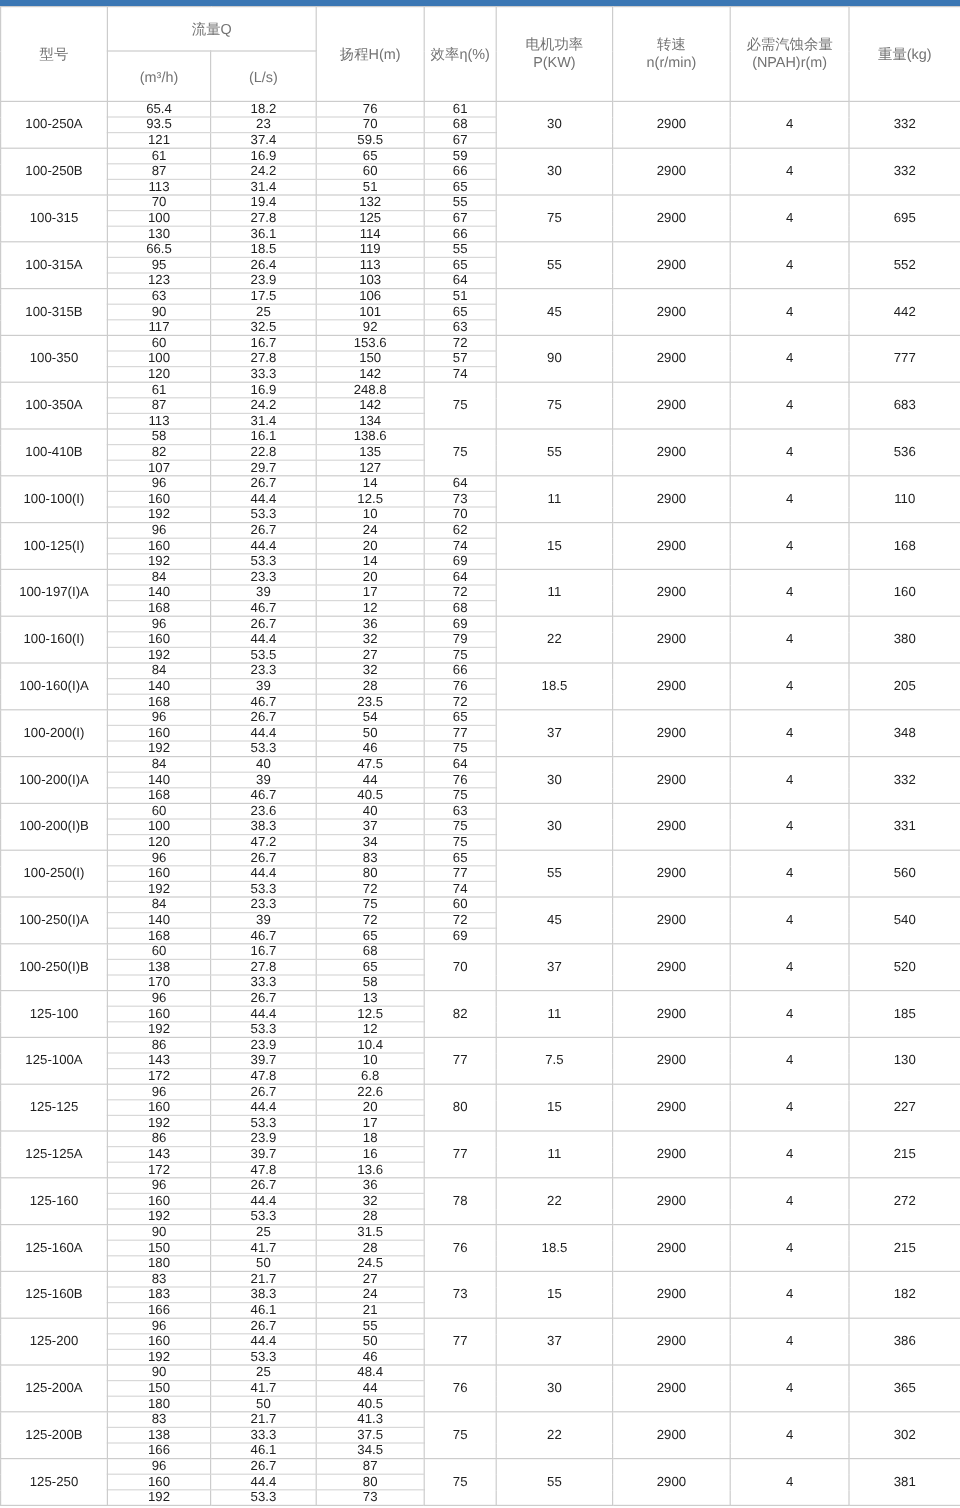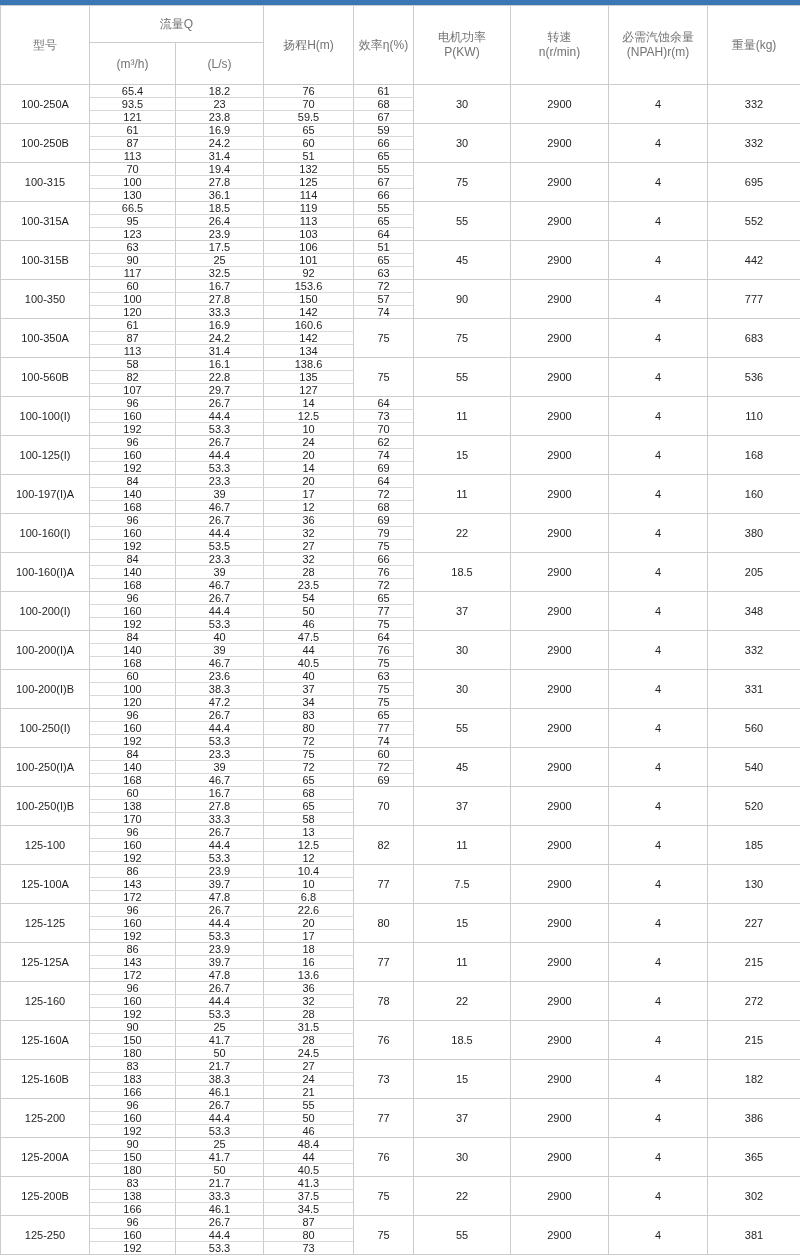--- a/index.html
+++ b/index.html
@@ -103,21 +103,21 @@
         <td rowspan="3">332</td>
       </tr>
       <tr>
         <td class="sub-line">93.5</td>
         <td class="sub-line">23</td>
         <td class="sub-line">70</td>
         <td class="sub-line">68</td>
       </tr>
       <tr>
         <td>121</td>
-        <td>23.8</td>
+        <td>37.4</td>
         <td>59.5</td>
         <td>67</td>
       </tr>
       <tr class="block-start">
         <td rowspan="3" class="model-col">100-250B</td>
         <td class="sub-line">61</td>
         <td class="sub-line">16.9</td>
         <td class="sub-line">65</td>
         <td class="sub-line">59</td>
         <td rowspan="3">30</td>
@@ -226,39 +226,39 @@
       <tr>
         <td>120</td>
         <td>33.3</td>
         <td>142</td>
         <td>74</td>
       </tr>
       <tr class="block-start">
         <td rowspan="3" class="model-col">100-350A</td>
         <td class="sub-line">61</td>
         <td class="sub-line">16.9</td>
-        <td class="sub-line">160.6</td>
+        <td class="sub-line">248.8</td>
         <td rowspan="3">75</td>
         <td rowspan="3">75</td>
         <td rowspan="3">2900</td>
         <td rowspan="3">4</td>
         <td rowspan="3">683</td>
       </tr>
       <tr>
         <td class="sub-line">87</td>
         <td class="sub-line">24.2</td>
         <td class="sub-line">142</td>
       </tr>
       <tr>
         <td>113</td>
         <td>31.4</td>
         <td>134</td>
       </tr>
       <tr class="block-start">
-        <td rowspan="3" class="model-col">100-560B</td>
+        <td rowspan="3" class="model-col">100-410B</td>
         <td class="sub-line">58</td>
         <td class="sub-line">16.1</td>
         <td class="sub-line">138.6</td>
         <td rowspan="3">75</td>
         <td rowspan="3">55</td>
         <td rowspan="3">2900</td>
         <td rowspan="3">4</td>
         <td rowspan="3">536</td>
       </tr>
       <tr>

